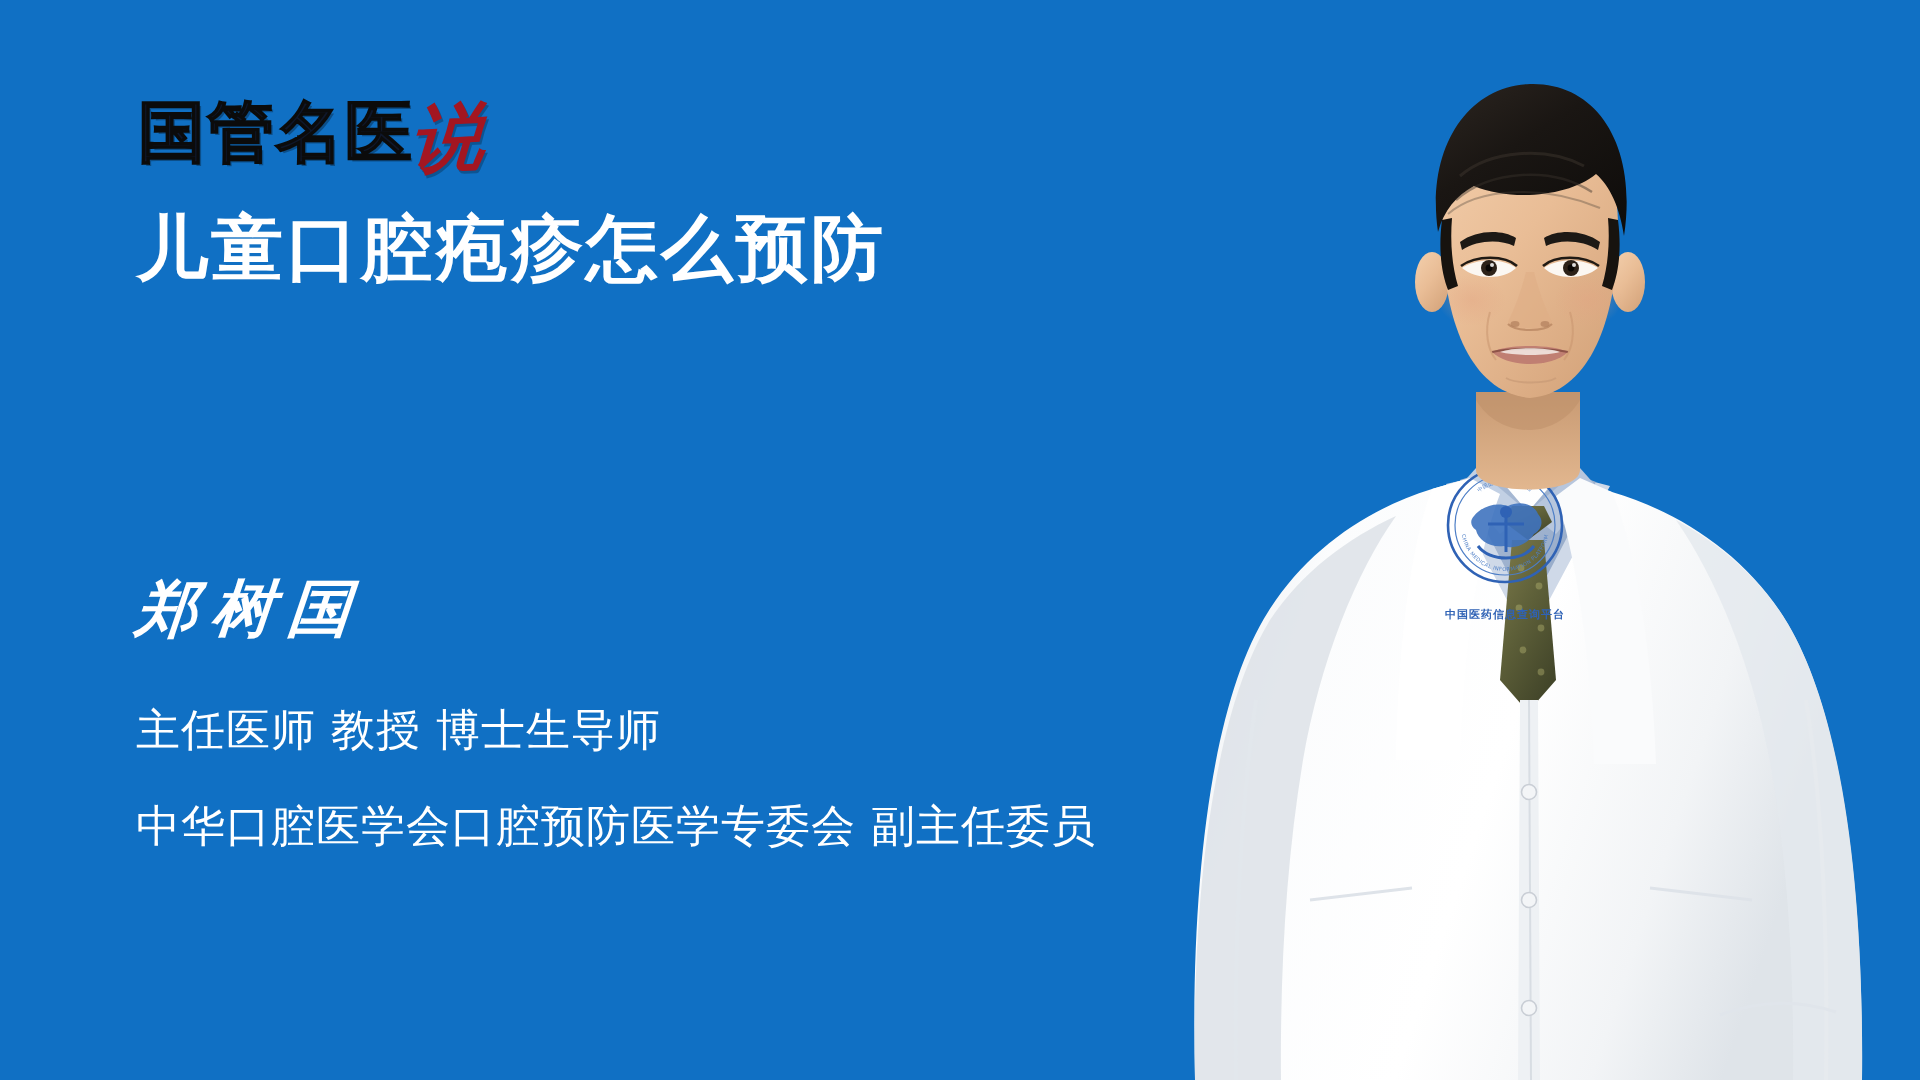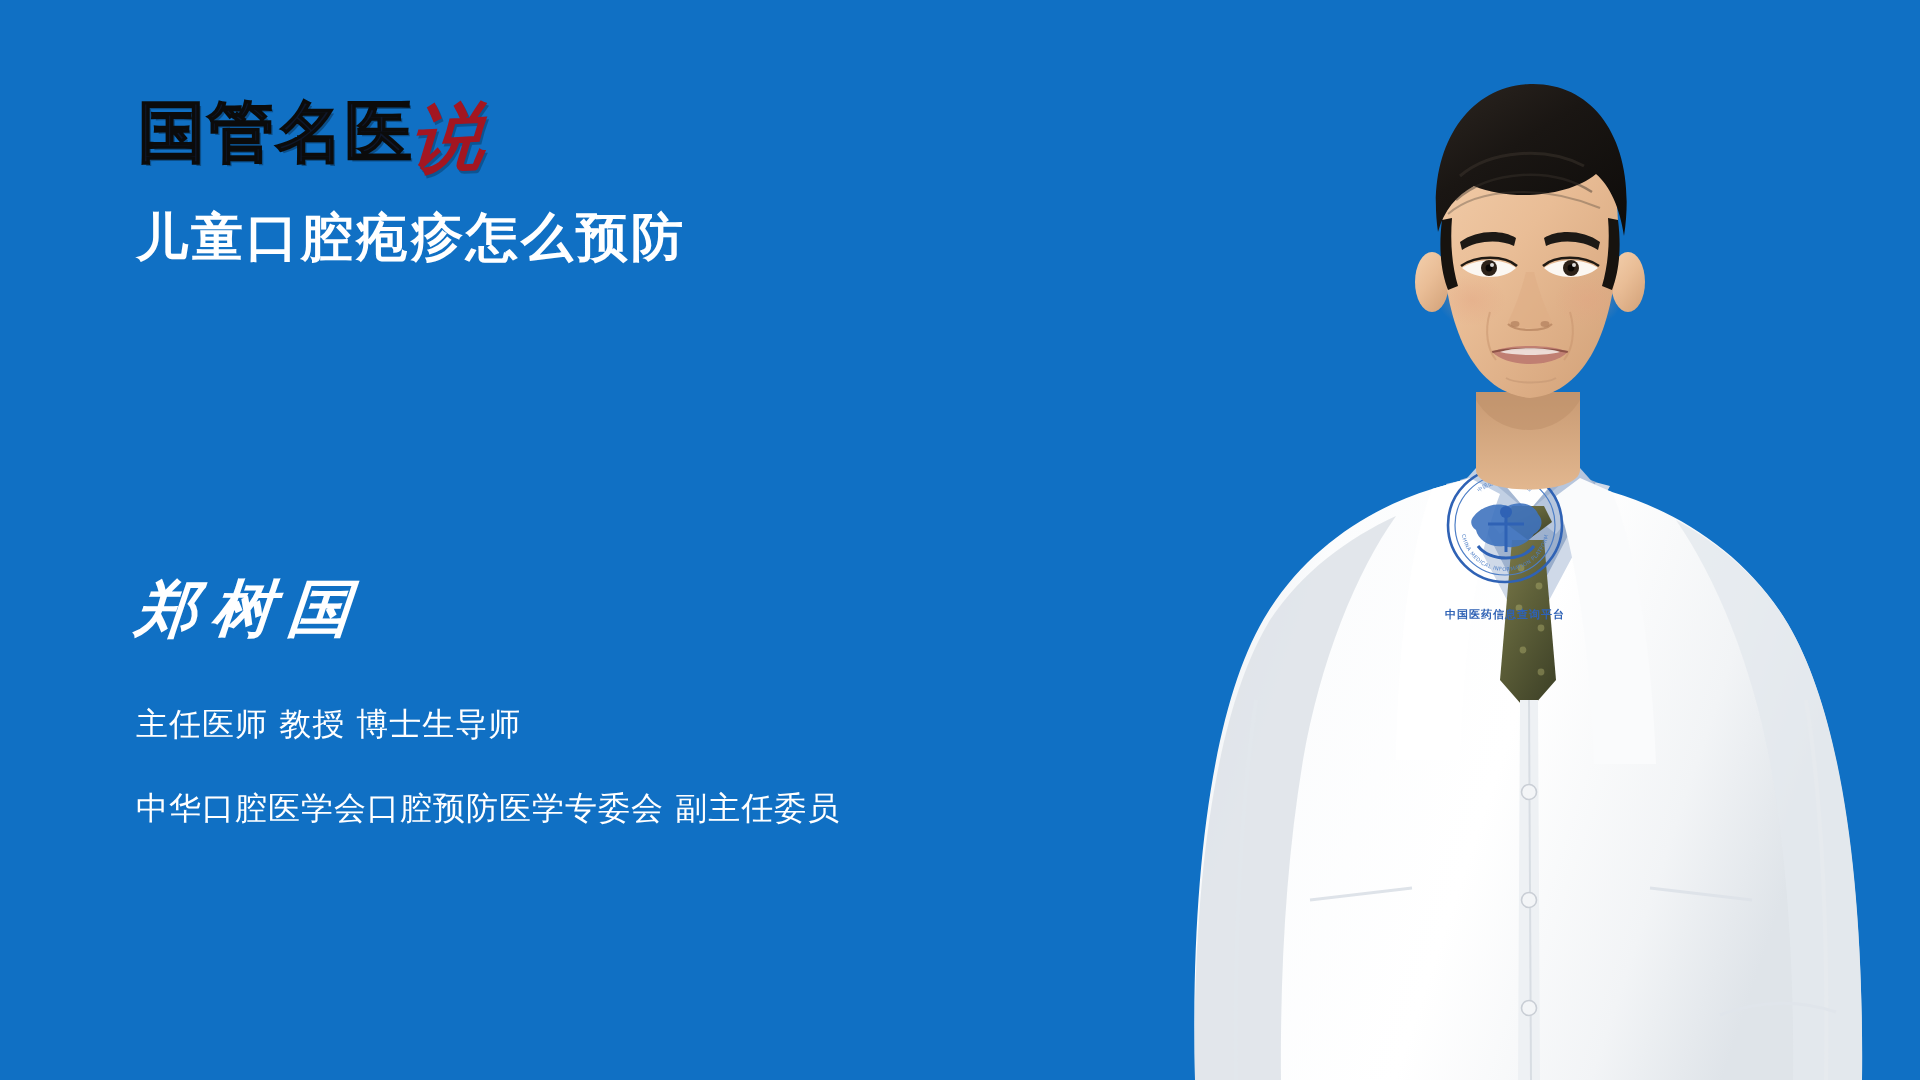--- a/index.html
+++ b/index.html
@@ -32,40 +32,40 @@
     font-weight:700; font-style:italic;
     margin-left:-4px; margin-bottom:-6px;
     text-shadow:2px 3px 0 rgba(0,0,0,.25);
     transform:skewX(-6deg) rotate(-3deg);
     display:inline-block;
   }
 
   
   .title {
     position:absolute; left:136px; top:208px;
-    color:#ffffff; font-size:52px; line-height:1.12;
+    color:#ffffff; font-size:72px; line-height:1.12;
     letter-spacing:3px; font-weight:700;
     font-family:"DejaVu Sans","Liberation Sans",sans-serif;
     white-space:nowrap;
   }
 
   
   .doctor-name {
     position:absolute; left:136px; top:578px;
     color:#ffffff; font-size:62px; line-height:1;
     letter-spacing:14px; font-weight:700; font-style:italic;
     font-family:"DejaVu Serif","Liberation Serif",serif;
     white-space:nowrap;
     transform:skewX(-5deg);
   }
 
   
   .creds { position:absolute; left:136px; top:708px; }
   .cred-line {
-    color:#ffffff; font-size:32px; line-height:1;
+    color:#ffffff; font-size:44px; line-height:1;
     letter-spacing:1px; font-weight:400;
     margin-bottom:52px; white-space:nowrap;
     font-family:"DejaVu Sans","Liberation Sans",sans-serif;
   }
   .cred-line:last-child { margin-bottom:12px; }
 
   
   .photo { position:absolute; right:0; bottom:0; width:760px; height:1080px; }
   .photo svg { display:block; width:100%; height:100%; }
 

